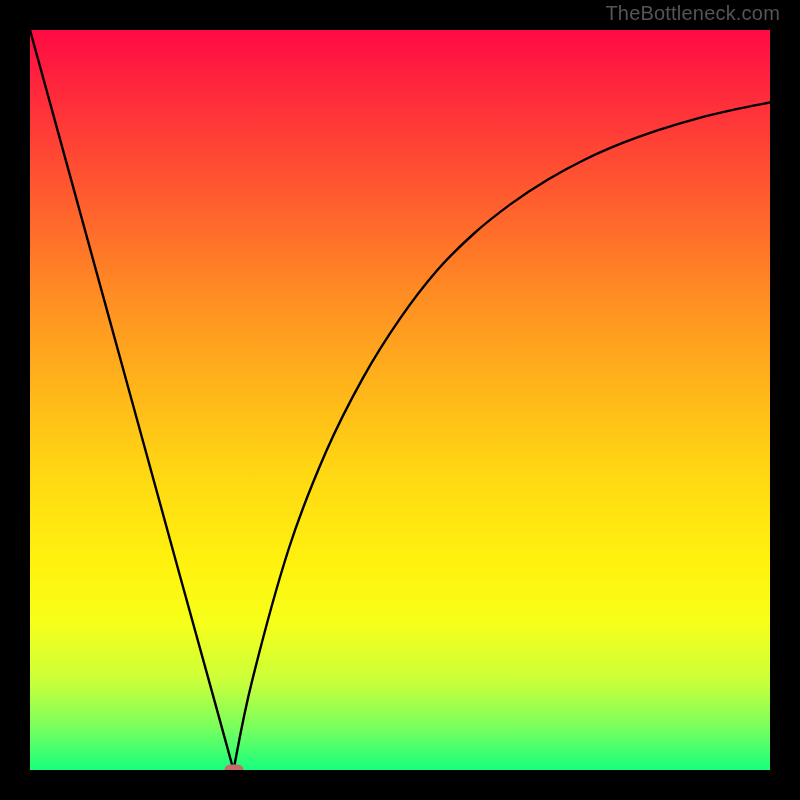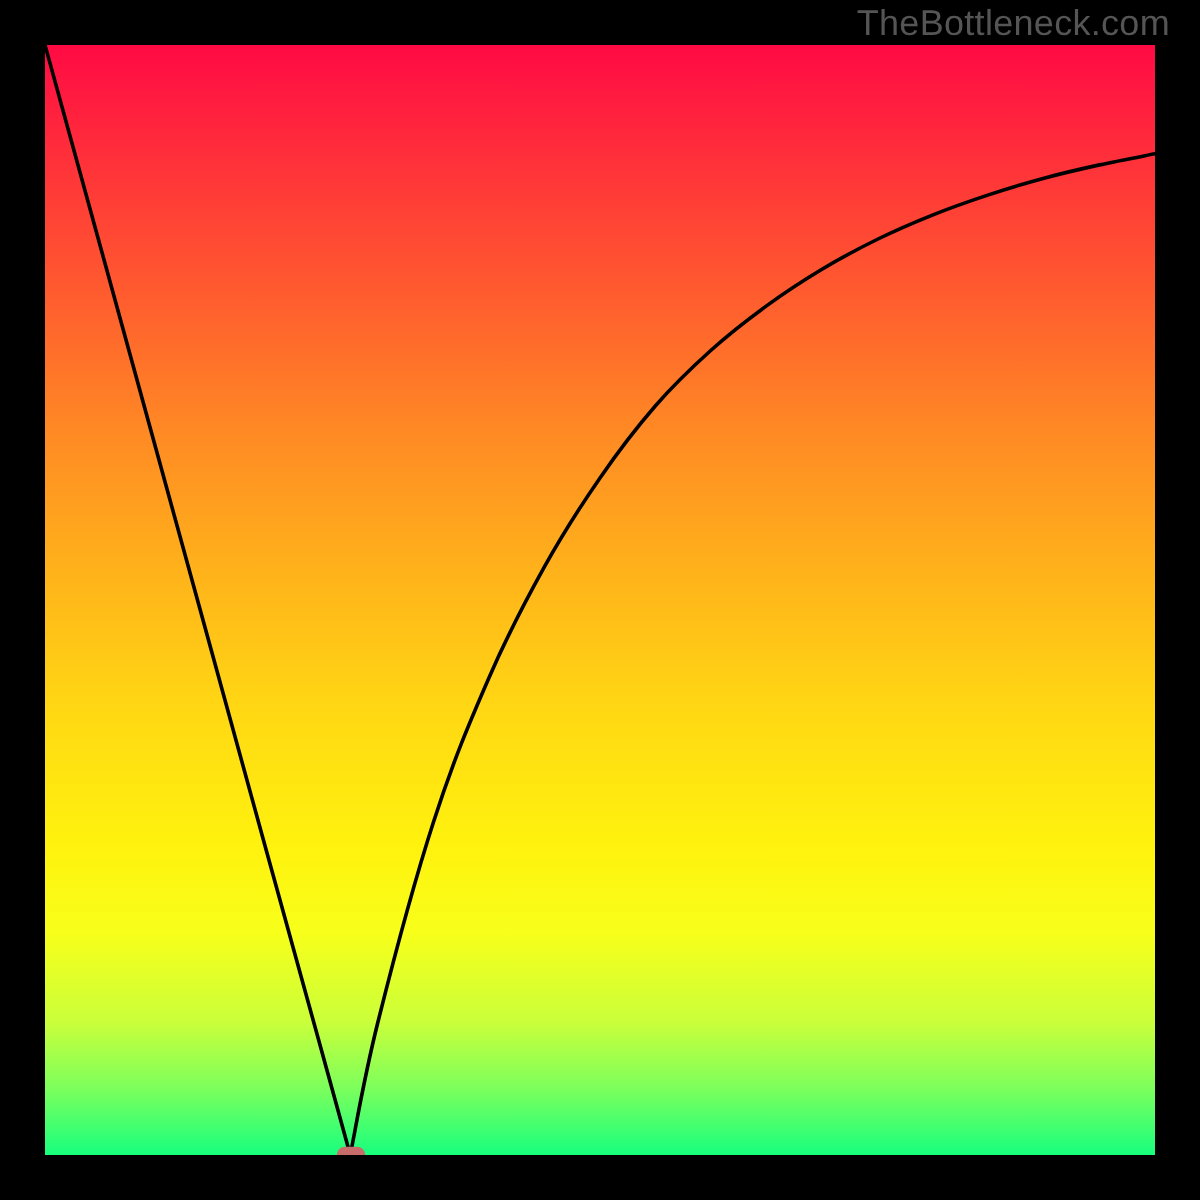--- a/index.html
+++ b/index.html
@@ -15,21 +15,21 @@
     position: relative;
     width: 800px;
     height: 800px;
     background: #000;
   }
   .watermark {
     position: absolute;
     top: 2px;
     right: 20px;
     color: #555;
-    font-size: 24px;
+    font-size: 20px;
     font-weight: 500;
     letter-spacing: 0.2px;
     z-index: 5;
   }
   .plot-area {
     position: absolute;
     left: 30px;
     top: 30px;
     width: 740px;
     height: 740px;

